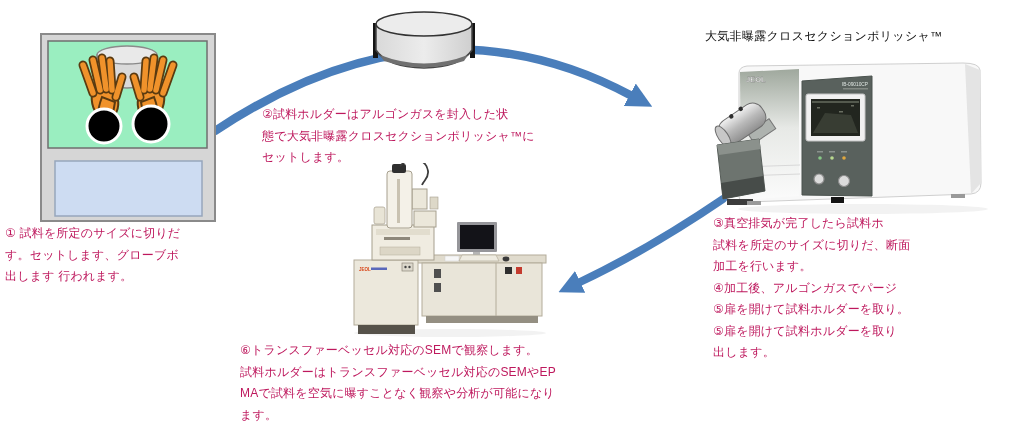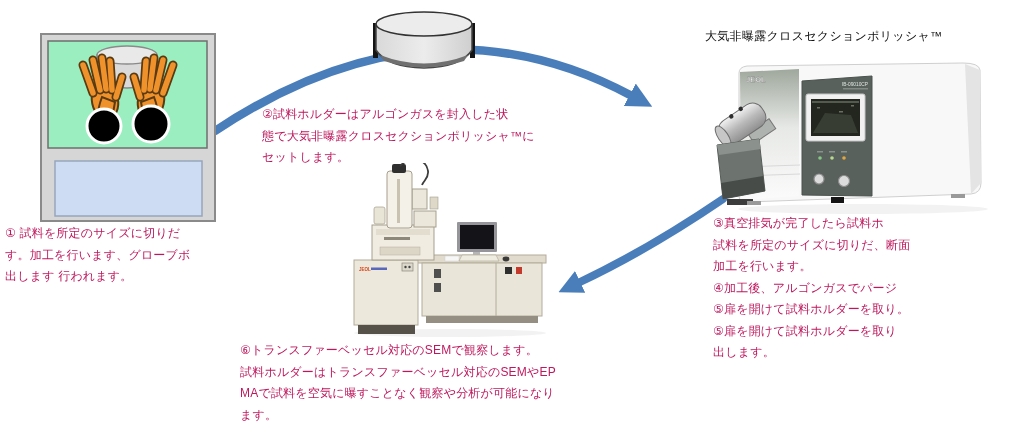--- a/index.html
+++ b/index.html
@@ -211,21 +211,21 @@
       <rect x="47" y="16" width="3" height="44" fill="#c9c2b1"></rect>
       <rect x="42" y="1" width="14" height="9" rx="2" fill="#2f2f2f"></rect>
       <path d="M50,3 C60,-7 76,-5 78,8 C79,15 74,17 72,22" fill="none" stroke="#3c3c3c" stroke-width="1.8"></path>
     </g>
   </svg>
 
   <div class="title z3" style="left:705px;top:28px">大気非曝露クロスセクションポリッシャ™</div>
 
   <div class="txt z3" style="left:5px;top:223px">
     <div>① 試料を所定のサイズに切りだ</div>
-    <div>す。加工を行います、グローブボ</div>
+    <div>す。セットします、グローブボ</div>
     <div>出します 行われます。</div>
   </div>
 
   <div class="txt z3" style="left:262px;top:104px">
     <div>②試料ホルダーはアルゴンガスを封入した状</div>
     <div>態で大気非曝露クロスセクションポリッシャ™に</div>
     <div>セットします。</div>
   </div>
 
   <div class="txt z3" style="left:713px;top:213px">

